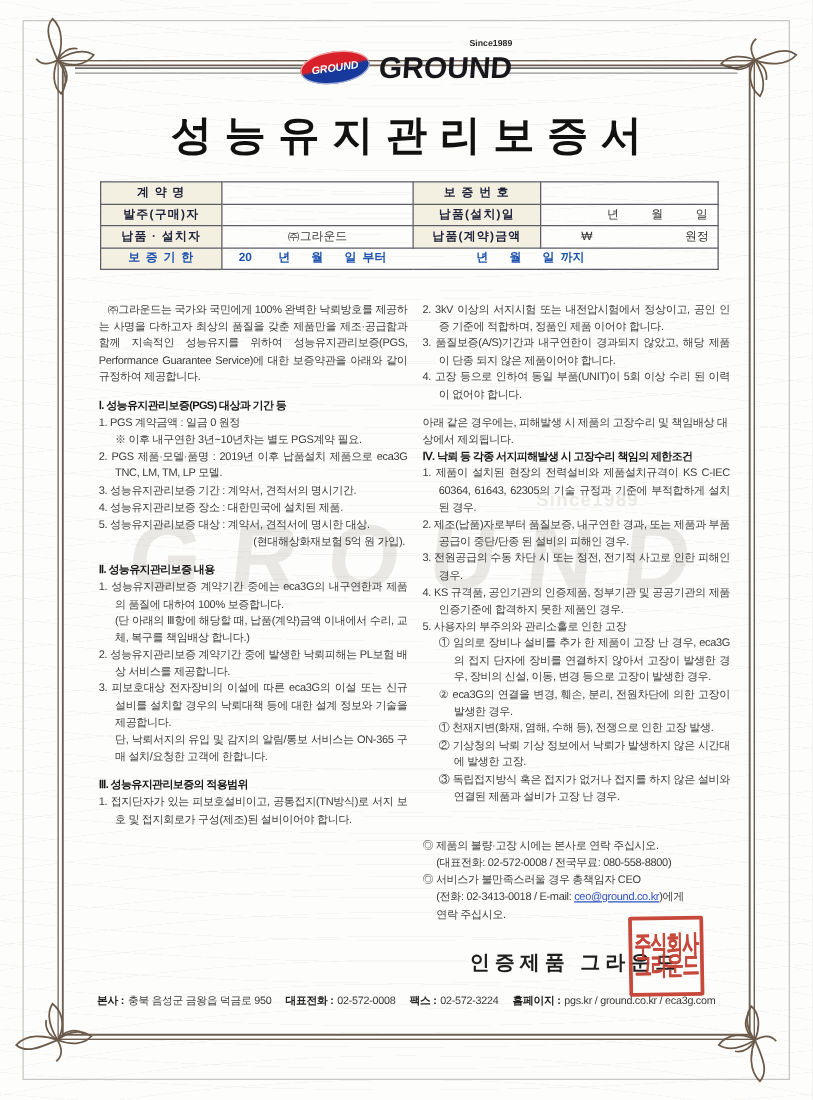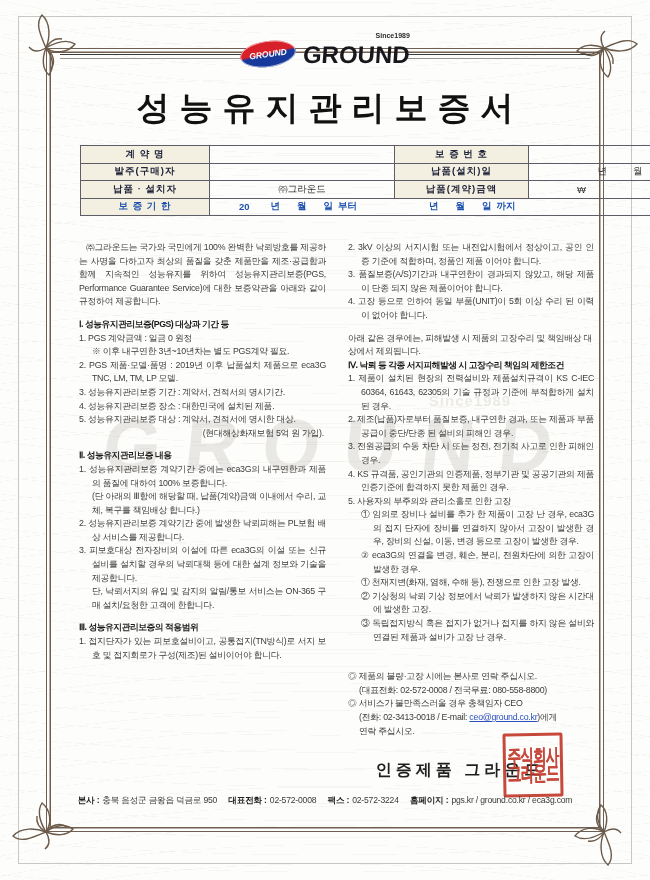--- a/index.html
+++ b/index.html
@@ -45,36 +45,36 @@
   .logo-text{position:relative;line-height:1;padding-top:9px;}
   .logo-since{position:absolute;top:-2px;right:0;font-size:7px;font-weight:bold;color:#2b2b2b;}
   .logo-brand{font-size:24px;font-weight:900;color:#17171c;letter-spacing:0;transform:skewX(-4deg);display:inline-block;}
 
   .doc-title{position:absolute;left:0;right:0;top:86px;text-align:center;
     font-size:33px;font-weight:800;letter-spacing:10px;color:#111;text-indent:10px;}
 
   
   table.info{position:absolute;left:80px;top:145px;width:490px;border-collapse:collapse;
     border:1.5px solid #4e4f57;font-size:9.5px;table-layout:fixed;}
-  table.info td{border:1px solid #5c5d66;height:16.5px;padding:0 16px;vertical-align:middle;}
+  table.info td{border:1px solid #5c5d66;height:16.5px;padding:0 0;vertical-align:middle;}
   td.lbl{background:#f3efe1;font-weight:bold;color:#20243a;text-align:center;letter-spacing:1px;}
   td.val{color:#333;}
   td.val-center{text-align:center;color:#333;}
   .c1{width:96px;} .c2{width:152px;} .c3{width:101px;} .c4{width:141px;}
   .blue{color:#1d52ae !important;font-weight:bold;}
   .drow{display:flex;justify-content:flex-end;align-items:center;padding-right:8px;}
   .arow{display:flex;justify-content:space-between;align-items:center;padding:0 7px 0 32px;}
   .wrow{display:flex;align-items:center;padding-left:13px;font-weight:bold;color:#1d52ae;}
   .g5{margin-left:5px;} .g16{margin-left:17px;} .g20{margin-left:21px;} .g26{margin-left:26px;} .g70{margin-left:72px;}
 
   
   .col{position:absolute;top:241px;font-size:8.8px;line-height:13.6px;letter-spacing:-0.25px;
        text-align:justify;color:#3c3c3c;}
   .col-left{left:79px;width:247px;}
-  .col-right{left:348px;width:246px;}
+  .col-right{left:338px;width:246px;}
   .line{margin:0;}
   .t-intro{text-indent:7px;}
   .t-heading{font-weight:bold;color:#191919;text-align:left;white-space:nowrap;letter-spacing:-0.5px;}
   .t-item{padding-left:13px;text-indent:-13px;}
   .t-sub,.t-cont{padding-left:13px;}
   .t-subitem{padding-left:25px;text-indent:-12px;}
   .t-rightnote{text-align:right;padding-right:2px;}
   .t-note,.t-noteindent,.t-plain{text-align:left;}
   .t-noteindent{padding-left:11px;}
   .t-gap{height:9px;}

